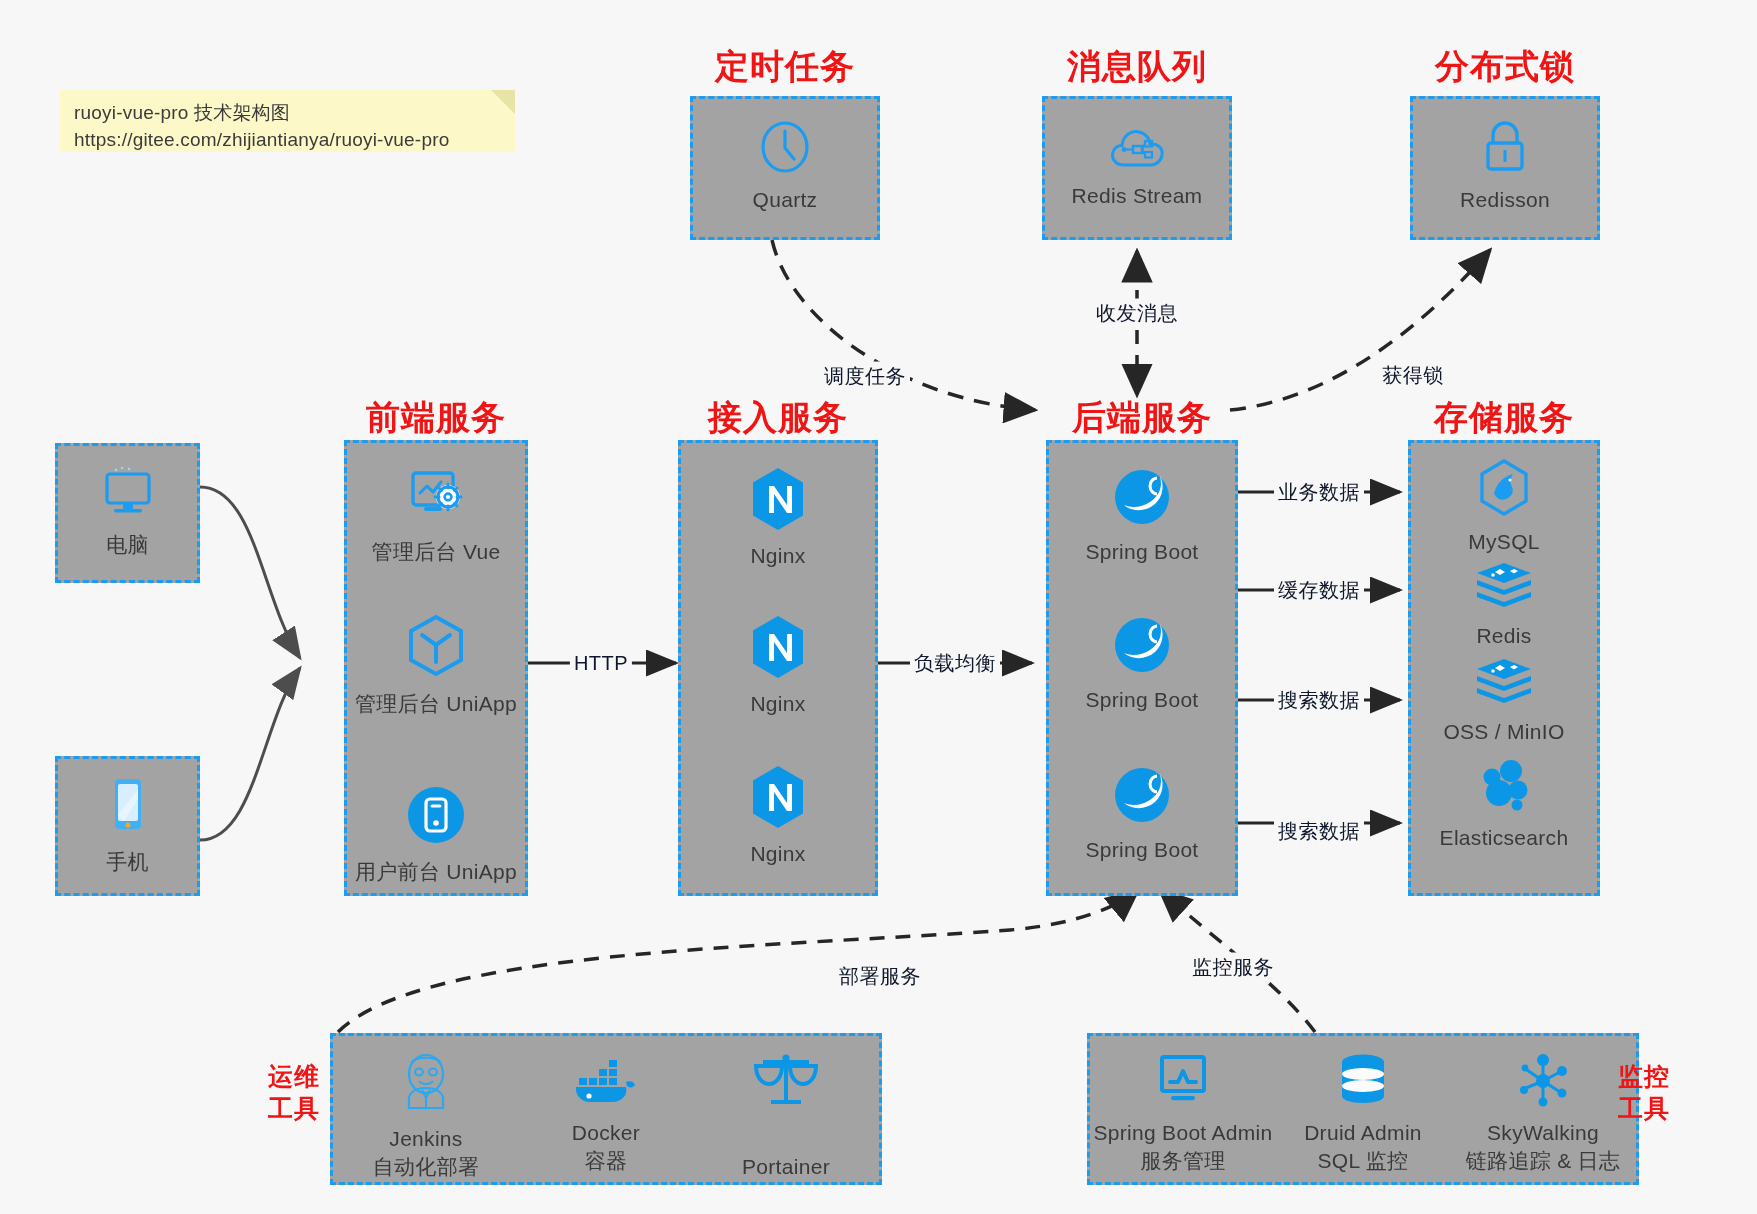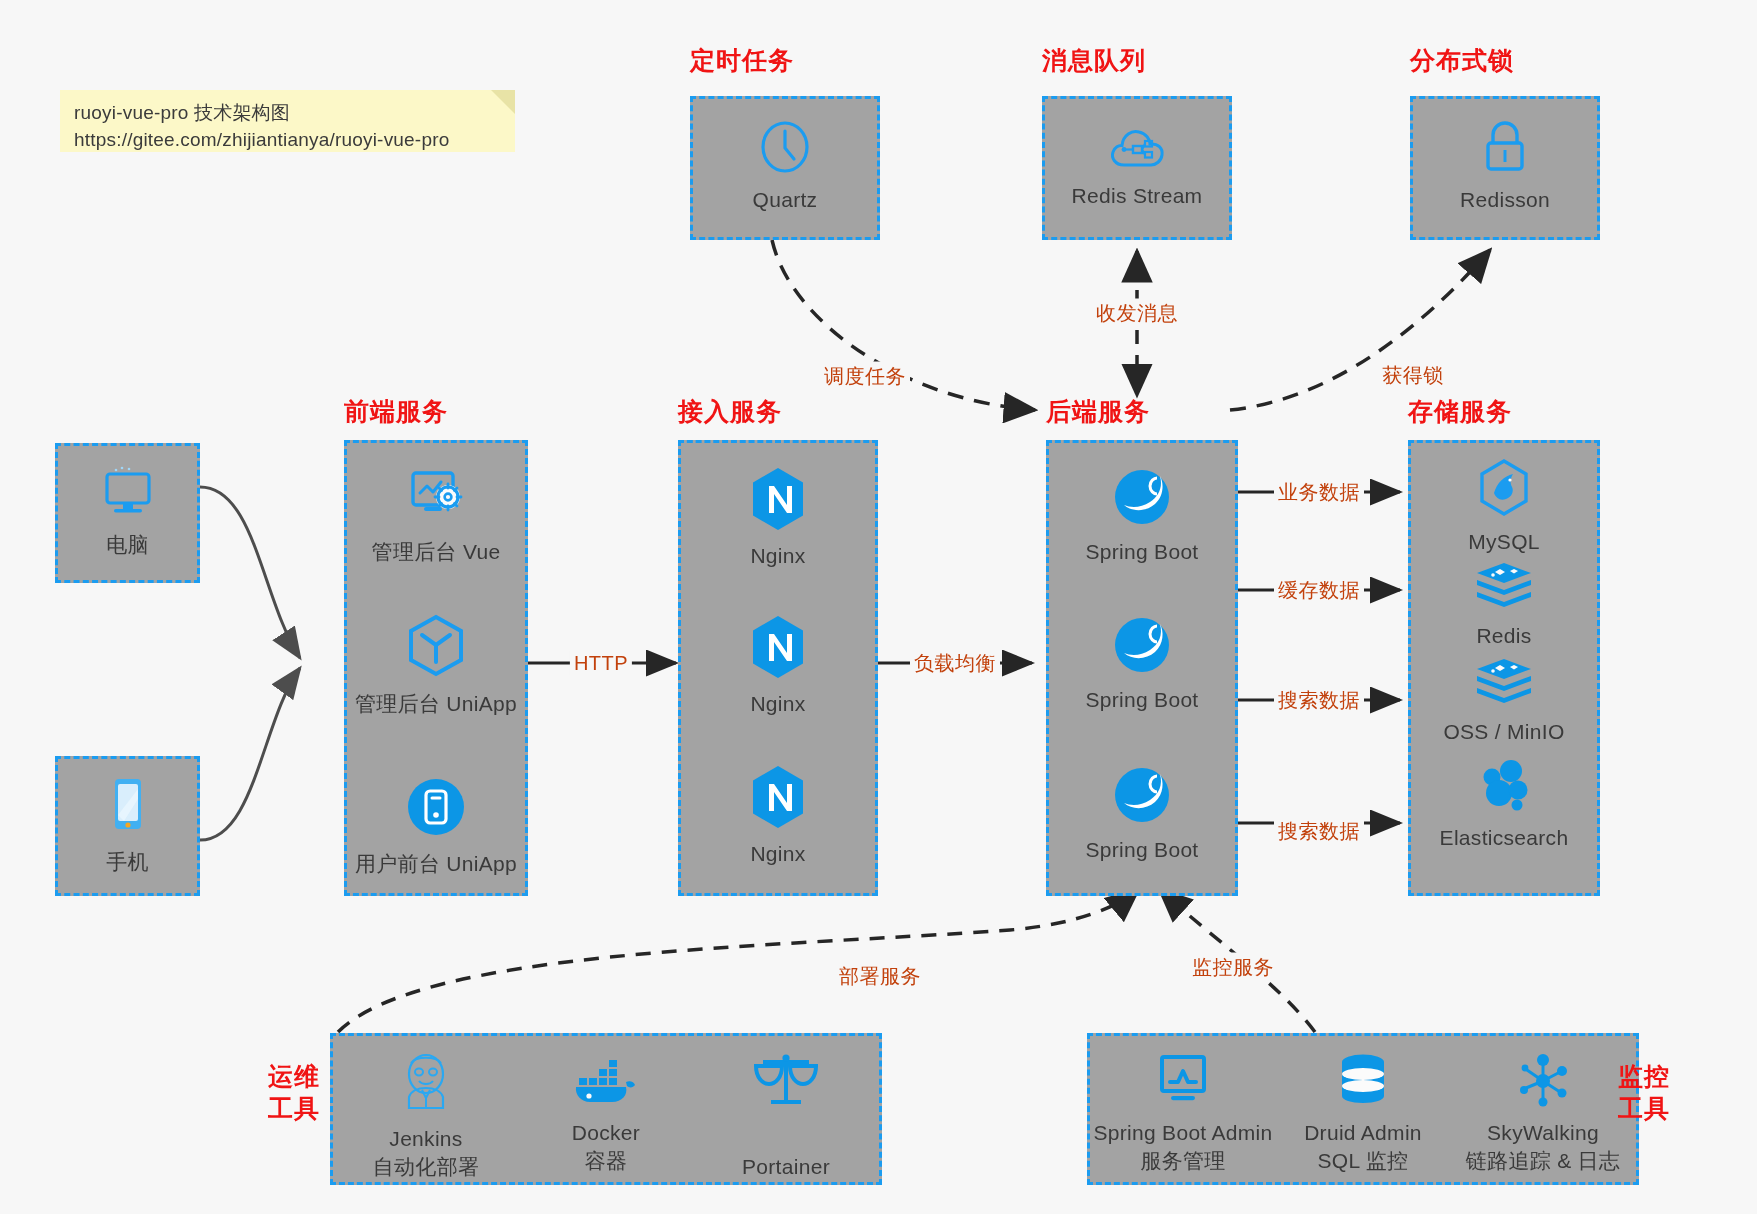--- a/index.html
+++ b/index.html
@@ -28,22 +28,22 @@
   }
 
   
   .box {
     position:absolute;
     border:3px dashed #1b9cf0;
     background:#a3a3a3;
   }
   .grp-title {
     position:absolute;
-    color:#f01414; font-weight:bold; font-size:25px;
-    white-space:nowrap; 
+    color:#f01414; font-weight:bold; font-size:34px;
+    white-space:nowrap; text-align:center;
     letter-spacing:1px;
   }
   .grp-title.side {
     line-height:1.28; font-size:25px;
   }
 
   
   .node {
     position:absolute;
     display:flex; flex-direction:column; align-items:center; justify-content:flex-start;
@@ -54,21 +54,21 @@
   }
   .node .lbl2 {
     font-size:21px; color:#3a3a3a; margin-top:2px; white-space:nowrap; letter-spacing:.3px;
   }
   .icon { display:block; }
 
   
   .elabel {
     position:absolute;
     background:#f7f7f7;
-    font-size:20px; color:#c2410c;
+    font-size:20px; color:#0f172a;
     padding:1px 4px; white-space:nowrap;
     transform:translate(-50%,-50%);
     letter-spacing:.5px;
   }
 </style>
 </head>
 <body>
 
 <div id="canvas">
 
@@ -222,21 +222,21 @@
       <span class="icon">
         <svg width="64" height="66" viewBox="0 0 64 66">
           <path d="M32,4 L57,18 L57,47 L32,61 L7,47 L7,18 Z" fill="none" stroke="#1b9cf0" stroke-width="4"></path>
           <path d="M18,22 L32,32 L46,22" fill="none" stroke="#1b9cf0" stroke-width="4" stroke-linecap="round" stroke-linejoin="round"></path>
           <line x1="32" y1="32" x2="32" y2="49" stroke="#1b9cf0" stroke-width="4" stroke-linecap="round"></line>
         </svg>
       </span>
       <span class="lbl">管理后台 UniApp</span>
     </div>
 
-    <div class="node" style="top:332px;">
+    <div class="node" style="top:340px;">
       <span class="icon">
         <svg width="64" height="64" viewBox="0 0 64 64">
           <circle cx="32" cy="32" r="28" fill="#0c96e6"></circle>
           <rect x="22" y="16" width="20" height="32" rx="4" fill="none" stroke="#ffffff" stroke-width="3.2"></rect>
           <line x1="28" y1="23" x2="36" y2="23" stroke="#ffffff" stroke-width="3" stroke-linecap="round"></line>
           <circle cx="32" cy="40" r="2.8" fill="#ffffff"></circle>
         </svg>
       </span>
       <span class="lbl">用户前台 UniApp</span>
     </div>

